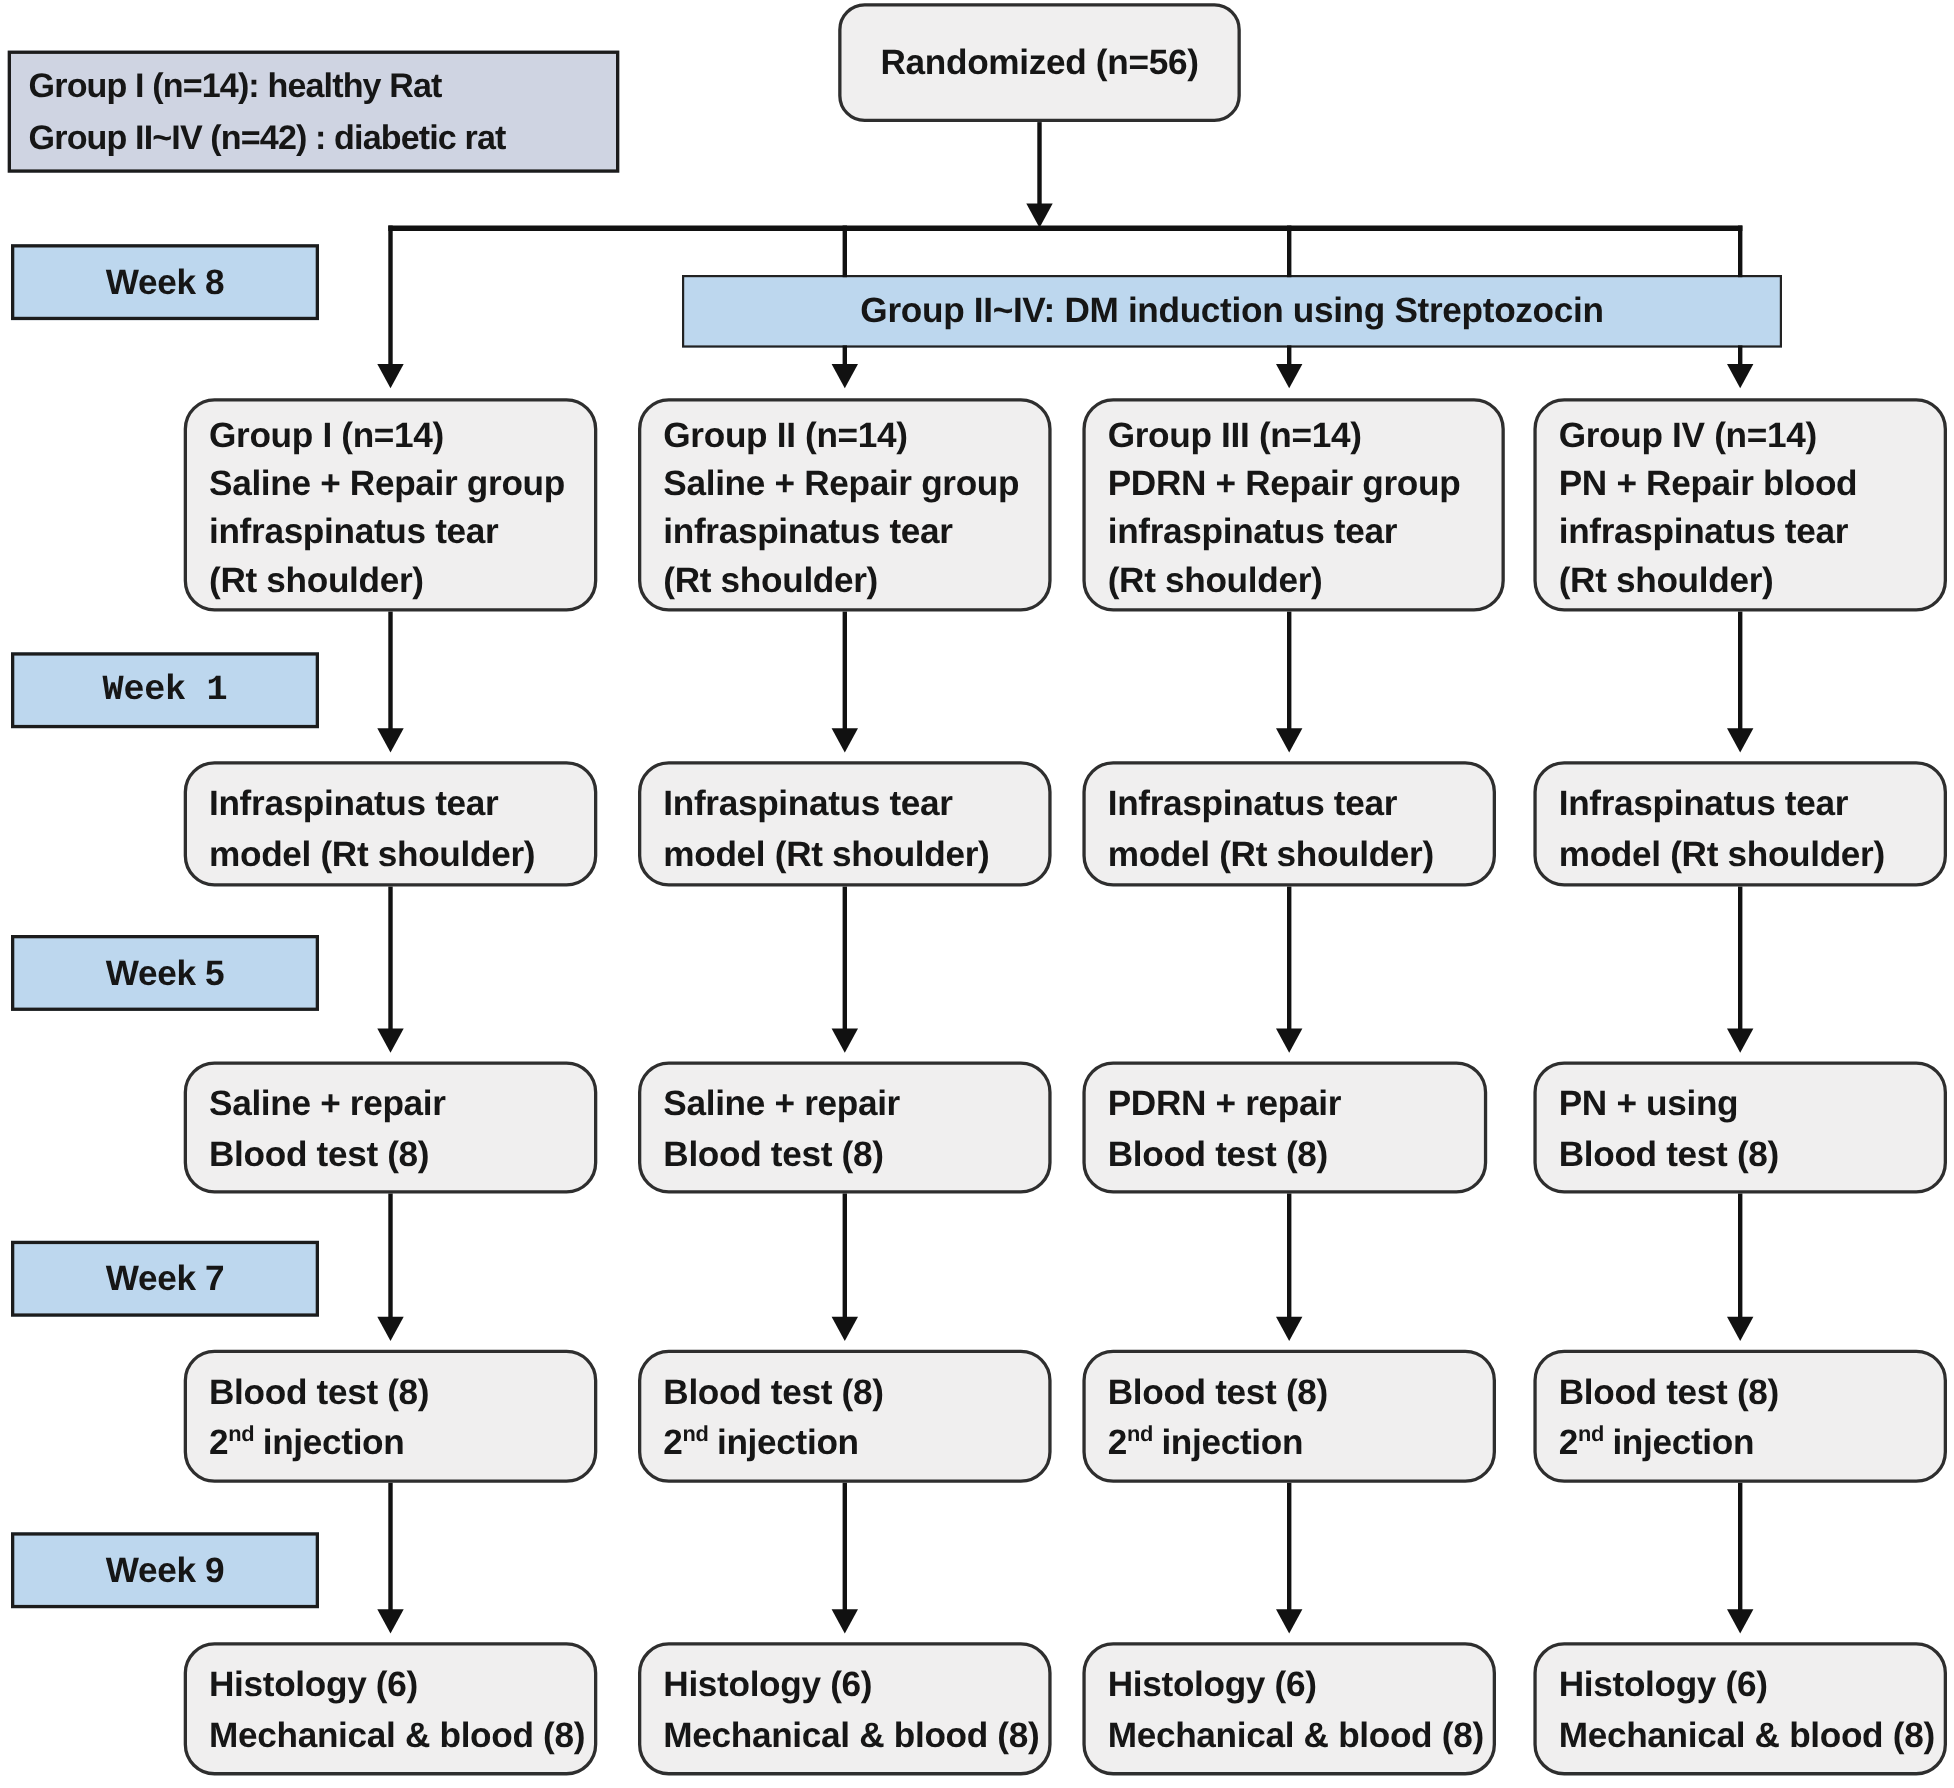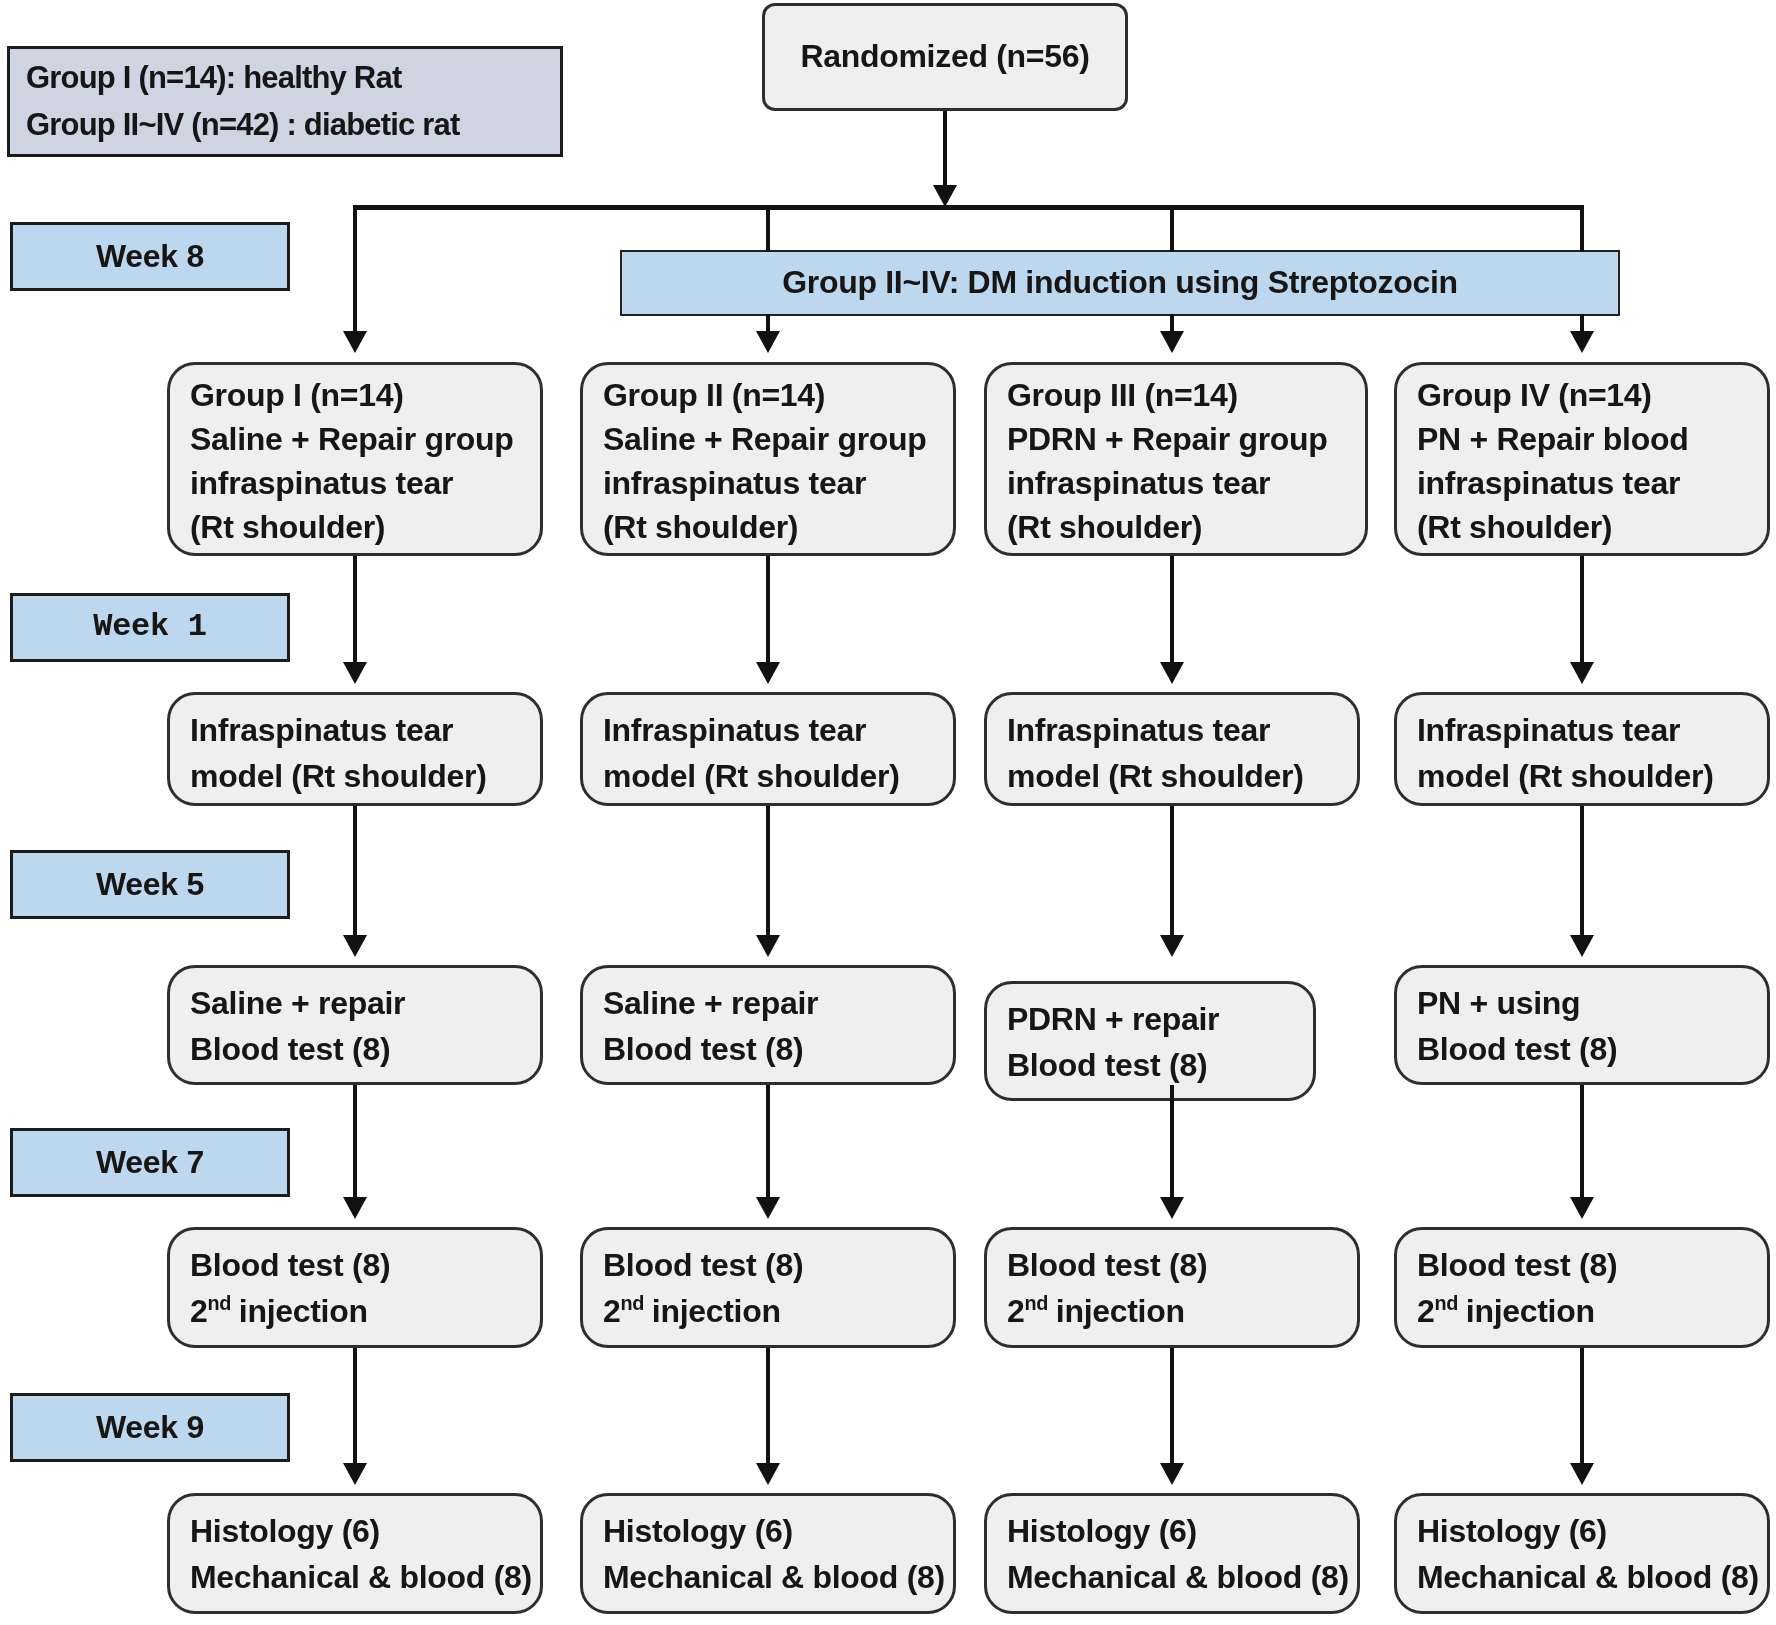--- a/index.html
+++ b/index.html
@@ -51,21 +51,21 @@
     font-size:31px;
     line-height:47px;
     letter-spacing:-0.8px;
   }
   
   #randomized{
     position:absolute;
     left:762px;top:3px;width:366px;height:108px;
     background:#f0efef;
     border:3px solid #2e2e2e;
-    border-radius:13px;
+    border-radius:24px;
     box-sizing:border-box;
     text-align:center;
     line-height:100px;
     font-size:32px;
   }
   
   #dm-box{
     position:absolute;
     left:620px;top:250px;width:1000px;height:66px;
     background:#bdd7ee;
@@ -183,21 +183,21 @@
   <div class="ahead" style="left:1570px;top:935px;"></div>
 
   <div class="rbox two" style="left:167px;top:965px;width:376px;height:120px;">
     <div class="bl">Saline + repair</div>
     <div class="bl">Blood test (8)</div>
   </div>
   <div class="rbox two" style="left:580px;top:965px;width:376px;height:120px;">
     <div class="bl">Saline + repair</div>
     <div class="bl">Blood test (8)</div>
   </div>
-  <div class="rbox two" style="left:984px;top:965px;width:332px;height:120px;margin-top:16px;">
+  <div class="rbox two" style="left:984px;top:965px;width:368px;height:120px;">
     <div class="bl">PDRN + repair</div>
     <div class="bl">Blood test (8)</div>
   </div>
   <div class="rbox two" style="left:1394px;top:965px;width:376px;height:120px;">
     <div class="bl">PN + using</div>
     <div class="bl">Blood test (8)</div>
   </div>
 
   <div class="shaft" style="left:353px;top:1085px;height:114px;"></div>
   <div class="ahead" style="left:343px;top:1197px;"></div>

